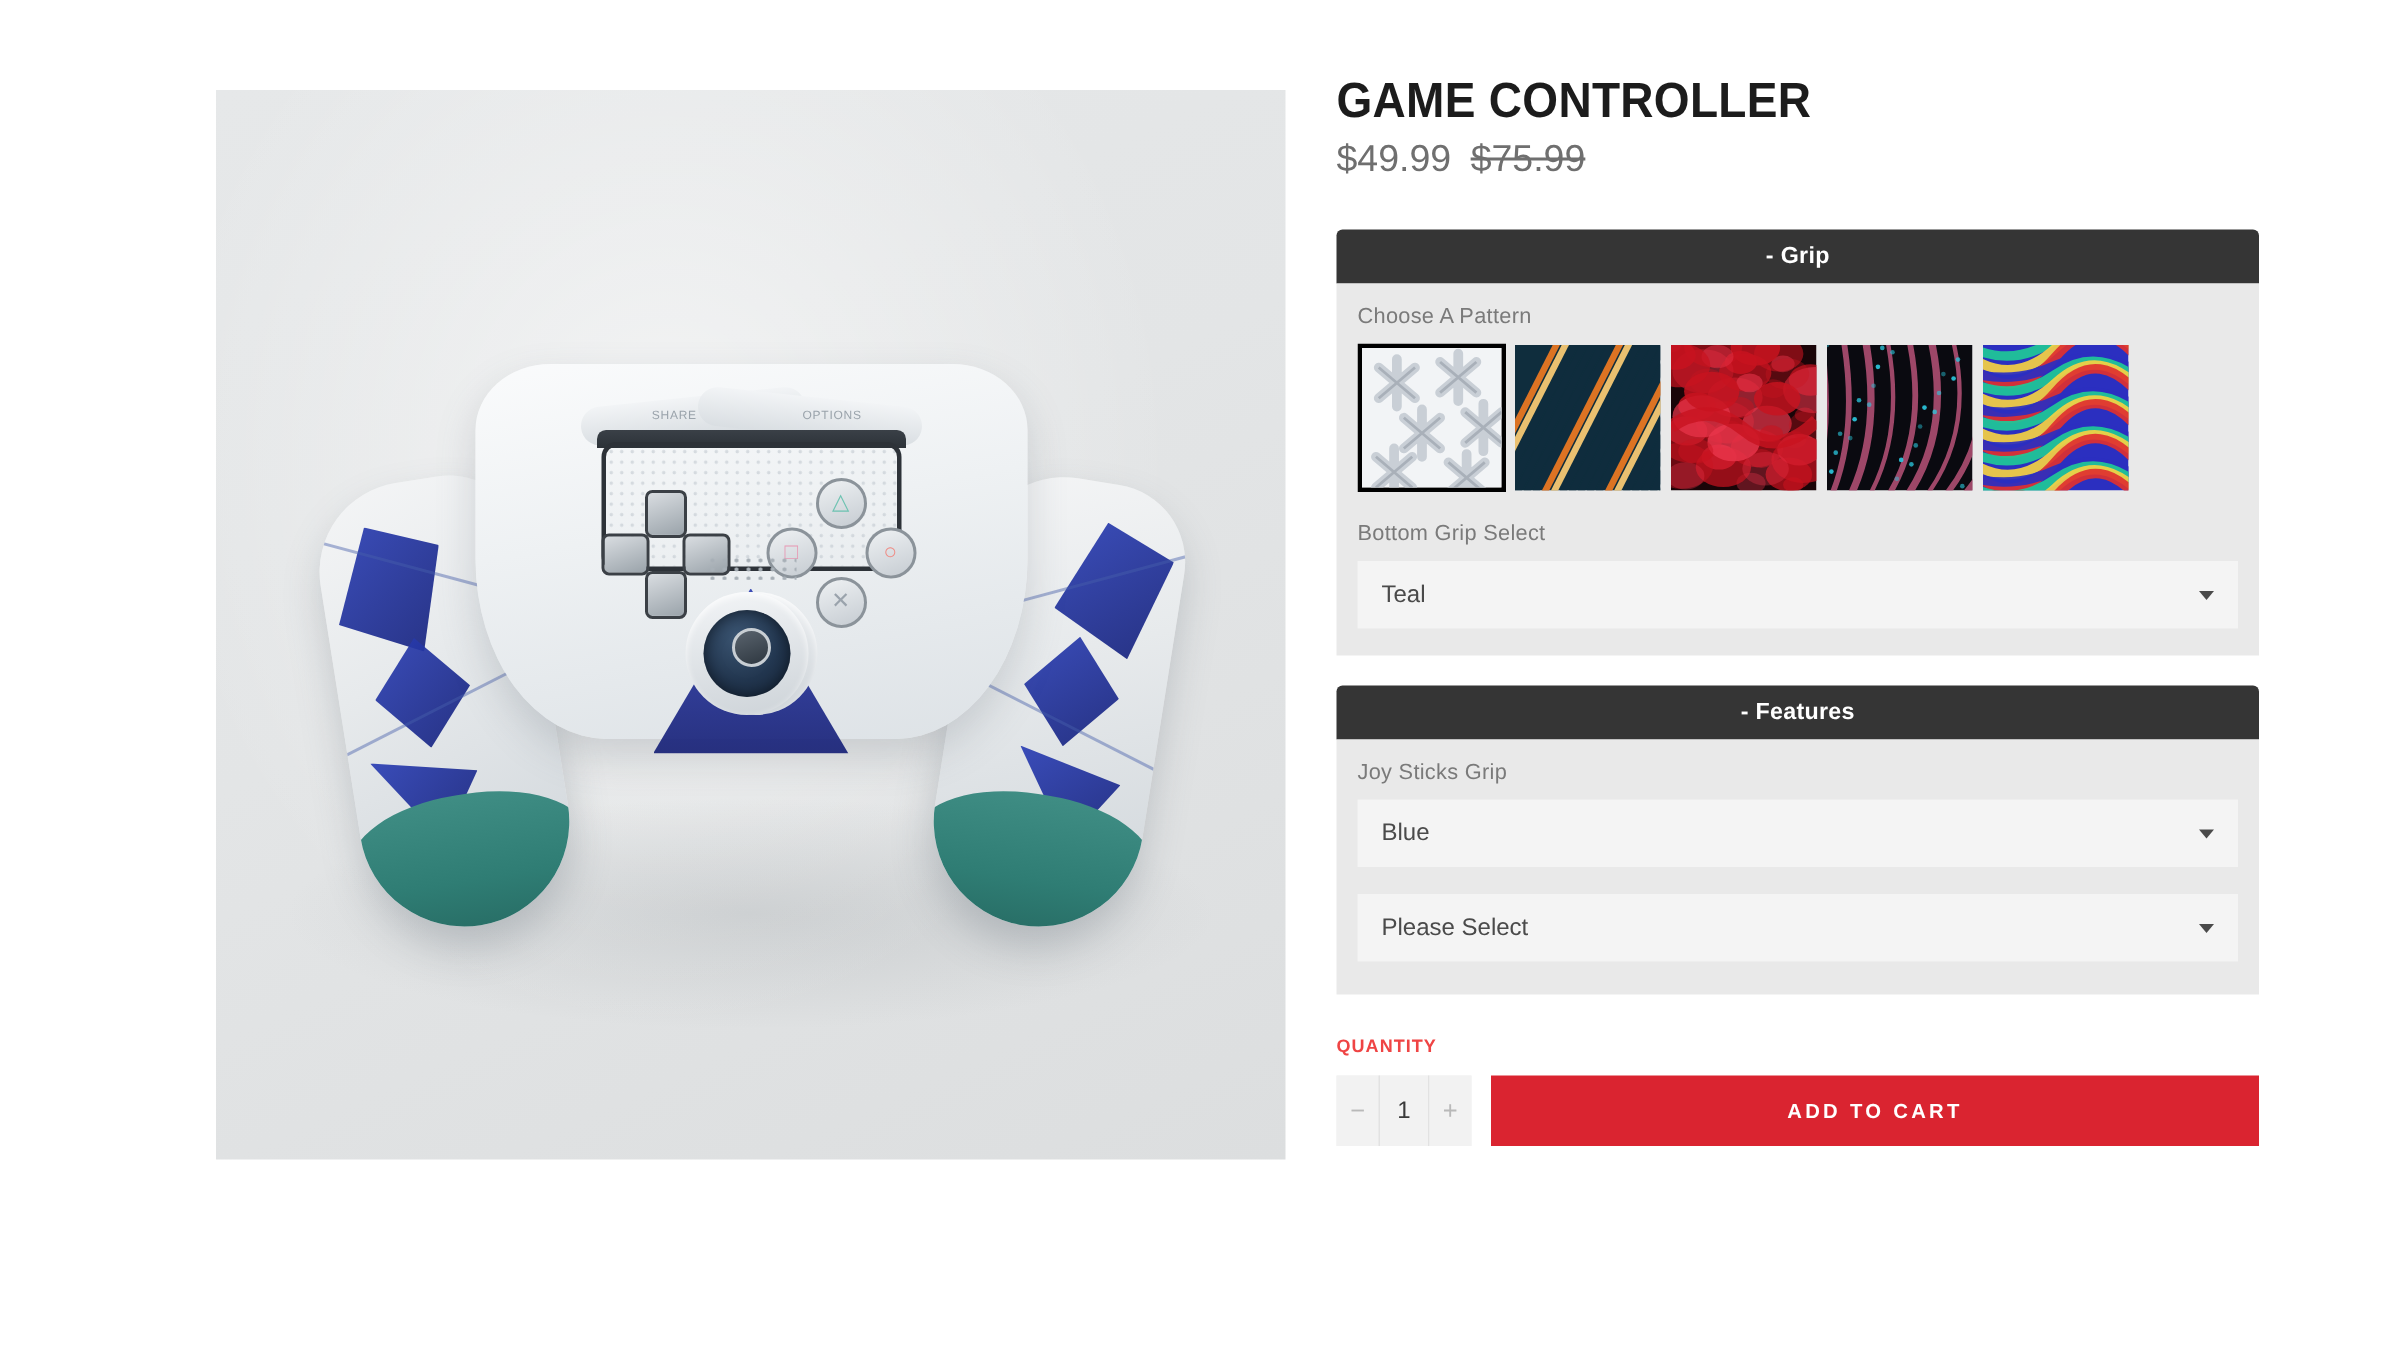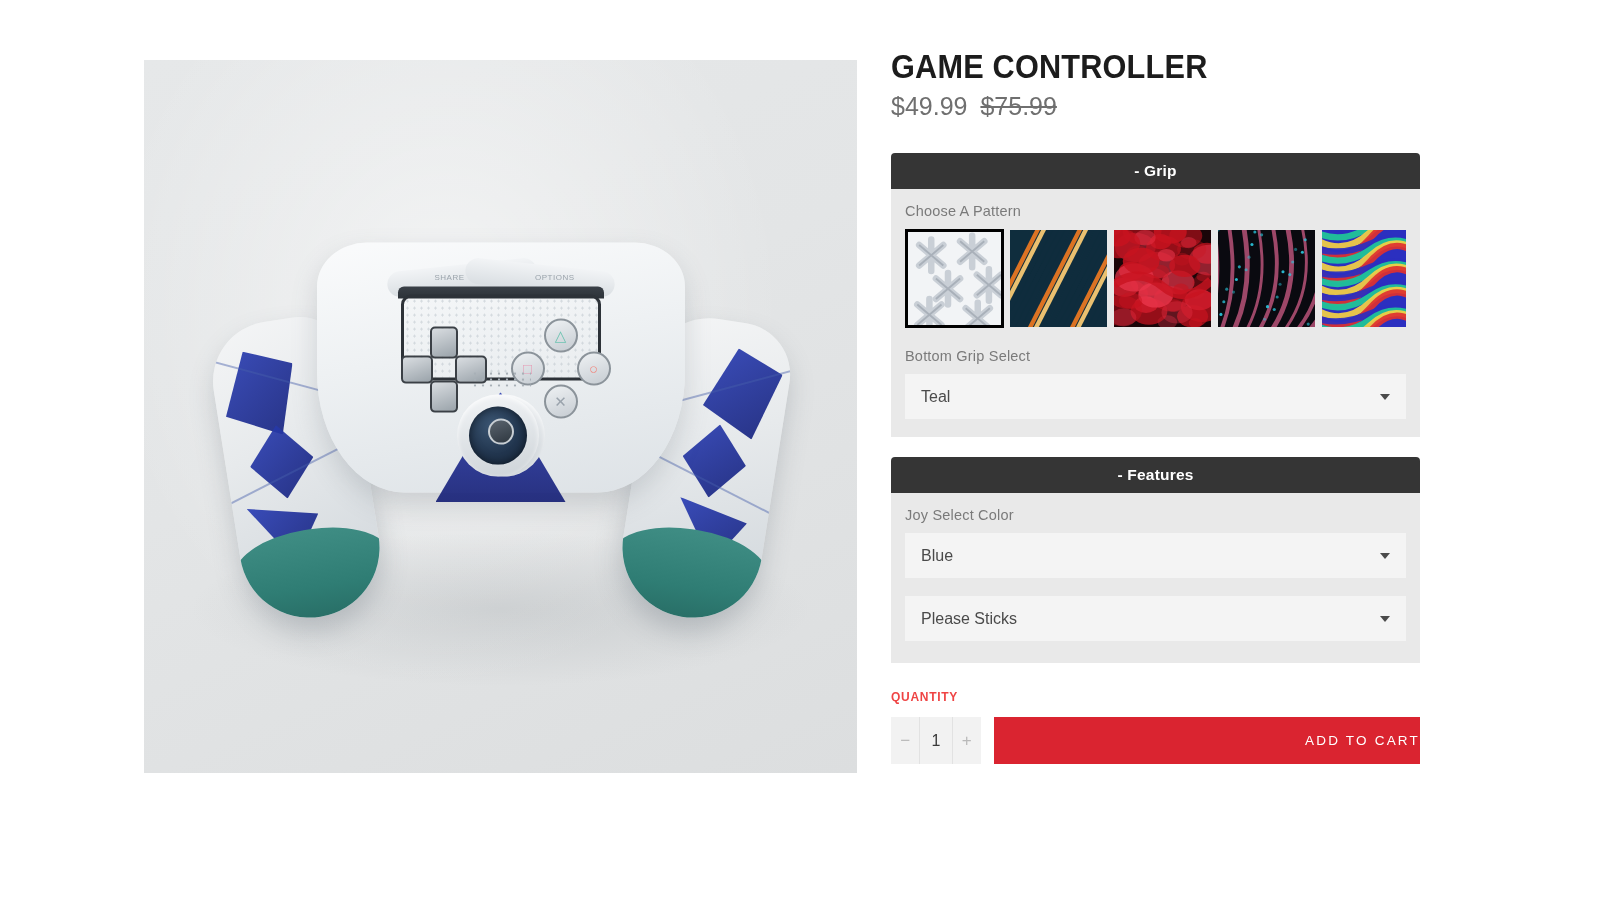--- a/index.html
+++ b/index.html
@@ -137,21 +137,21 @@
     opacity: .9;
   }
   .share-lbl, .options-lbl {
     position: absolute; top: 30px; font-size: 8px; color: #9aa3ab;
     letter-spacing: .5px; font-family: "Liberation Sans", sans-serif;
   }
   .share-lbl { left: 118px; }
   .options-lbl { right: 110px; }
 
   
-  .info { position: absolute; left: 891px; top: 48px; width: 529px; }
+  .info { position: absolute; left: 891px; top: 48px; width: 615px; }
   .product-title {
     font-family: "Liberation Sans Narrow","Liberation Sans", sans-serif;
     font-size: 33px; font-weight: bold; letter-spacing: .2px;
     color: #1c1c1c; text-transform: uppercase;
     transform: scaleX(.93); transform-origin: left center;
   }
   .price-row { margin-top: 6px; font-size: 25px; color: #6f6f6f; }
   .price-row .old { text-decoration: line-through; margin-left: 6px; }
 
   .opt-group { margin-top: 32px; }
@@ -202,22 +202,22 @@
     flex: 1; background: #f2f2f2; border: 0; color: #b9b9b9; font-size: 17px;
     cursor: pointer; font-family: "Liberation Sans", sans-serif;
   }
   .stepper .qval {
     flex: 1.1; display: flex; align-items: center; justify-content: center;
     font-size: 16px; color: #3a3a3a; background: #f2f2f2;
     border-left: 1px solid #e2e2e2; border-right: 1px solid #e2e2e2;
   }
   .add-cart {
     flex: 1; height: 47px; background: #da2430; border: 0; color: #fff;
-    font-size: 13.5px; font-weight: normal; letter-spacing: 2.2px;
-    cursor: pointer; font-family: "Liberation Sans", sans-serif; text-align: right;
+    font-size: 13.5px; font-weight: bold; letter-spacing: 2.2px;
+    cursor: pointer; font-family: "Liberation Sans", sans-serif;
   }
 </style>
 </head>
 <body>
 
 <div class="page">
 
   <div class="gallery">
     <div class="vignette"></div>
     <div class="floorshadow"></div>
@@ -489,28 +489,28 @@
           <div class="fake-select">Teal</div>
           <span class="caret"></span>
         </div>
       </div>
     </div>
 
     <div class="opt-group" style="margin-top:20px;">
       <div class="grp-header">- Features</div>
       <div class="grp-body tight">
 
-        <div class="field-label">Joy Select Color</div>
+        <div class="field-label">Joy Sticks Grip</div>
         <div class="select-wrap">
           <div class="fake-select">Blue</div>
           <span class="caret"></span>
         </div>
 
         <div class="select-wrap">
-          <div class="fake-select">Please Sticks</div>
+          <div class="fake-select">Please Select</div>
           <span class="caret"></span>
         </div>
       </div>
     </div>
 
     <div class="qty-label">QUANTITY</div>
 
     <div class="cart-row">
       <div class="stepper">
         <button>−</button>

